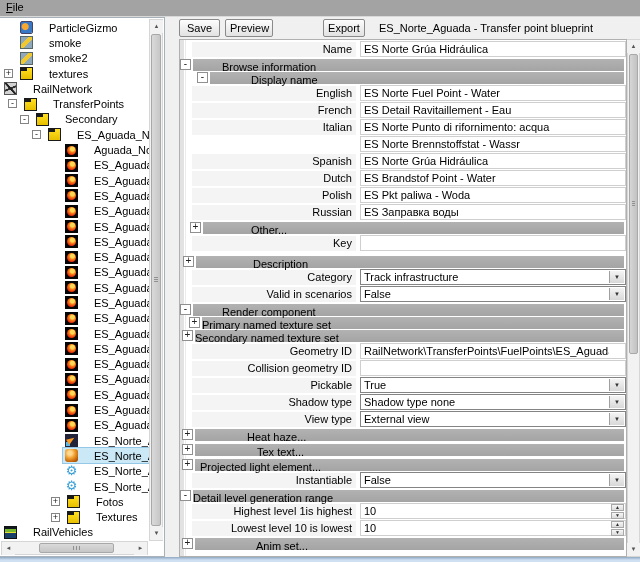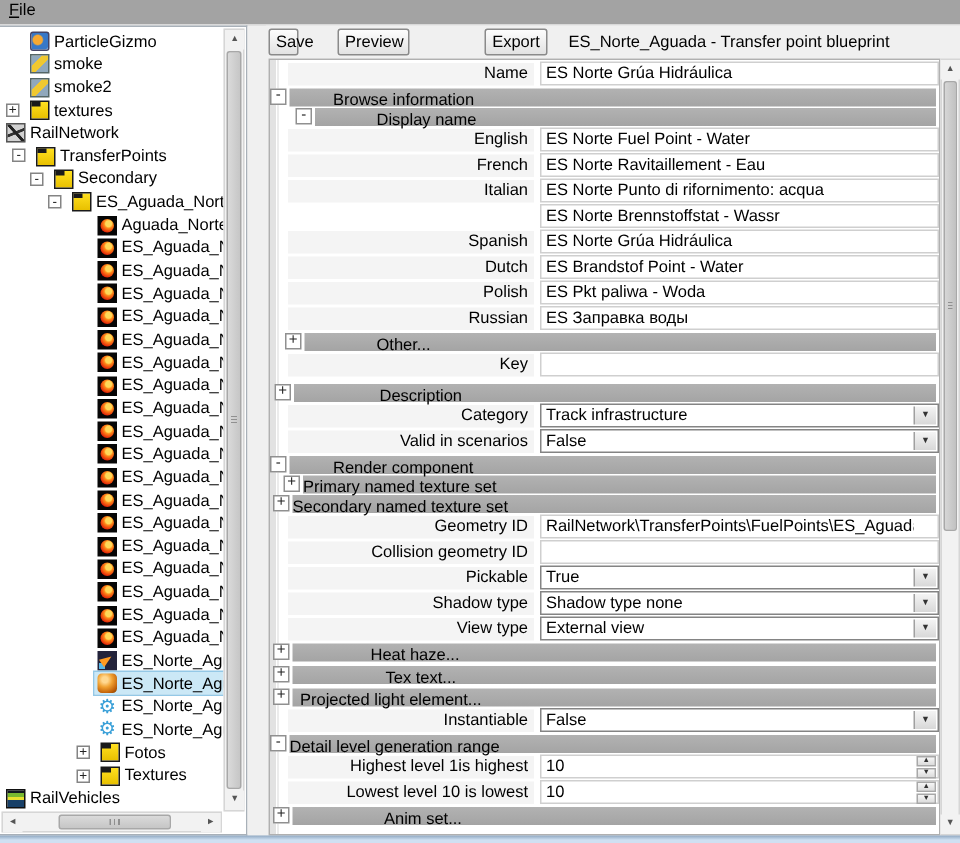--- a/index.html
+++ b/index.html
@@ -14,21 +14,21 @@
   
   .main { position:absolute; left:0; top:17px; right:0; height:540px; }
   .tree-panel { position:absolute; left:0; top:0; width:165px; bottom:0; background:#fff; border:1px solid #a8b0b8; border-left:none; }
   .splitter { position:absolute; left:165px; top:0; width:12px; bottom:0; background:#f0f0f0; }
   .right-panel { position:absolute; left:177px; top:0; right:0; bottom:0; background:#f0f0f0; }
 
   
   .tree-view { position:absolute; left:0; top:0; right:15px; bottom:15px; overflow:hidden; padding-top:2px; background:#fff; }
   .trow { position:relative; height:15.3px; display:flex; align-items:center; white-space:nowrap; }
   .texp { position:absolute; top:3px; width:9px; height:9px; background:#fff; border:1px solid #848484; font-size:9px; line-height:7px; text-align:center; color:#222; }
-  .hl { display:flex; align-items:center; gap:3px; padding:0 2px; height:15px; }
+  .hl { display:flex; align-items:center; gap:16px; padding:0 2px; height:15px; }
   .trow.sel .hl { background:#cbe8f6; outline:1px solid #94c8e6; }
   .tlabel { overflow:hidden; }
   .ticon { width:13px; height:13px; flex-shrink:0; display:inline-block; position:relative; }
 
   .i-folder { background:linear-gradient(#ffe020,#e8c000); border:1px solid #1a1a1a; }
   .i-folder::before { content:''; position:absolute; left:0; top:0; width:6px; height:3px; background:#1a1a1a; }
   .i-fuel { background:#060606; }
   .i-fuel::before { content:''; position:absolute; left:2px; top:2px; width:9px; height:9px; border-radius:50%;
     background:radial-gradient(circle at 60% 35%, #ffd858 0 2px, #ff8818 3px, #e02008 6px, #7a0000 9px); }
   .i-railnetwork { background:
@@ -58,21 +58,21 @@
   .tree-sbv .sb-bot { bottom:0; left:0; }
   .tree-sbv .thumb { left:1px; right:1px; top:14px; bottom:14px; background:linear-gradient(90deg,#dadada,#c6c6c6); }
   .tree-sbh { left:1px; right:16px; bottom:1px; height:14px; }
   .tree-sbh .sb-left { left:0; top:0; }
   .tree-sbh .sb-right { right:0; top:0; }
   .tree-sbh .thumb { top:1px; bottom:1px; left:37px; width:75px; background:linear-gradient(#dadada,#c6c6c6); }
 
   
   .toolbar { position:absolute; left:0; top:0; right:0; height:22px; background:#f0f0f0; }
   .tb-btn { position:absolute; top:2px; height:18px; border:1px solid #8a8a8a; background:linear-gradient(#fdfdfd,#e2e2e2); font-family:"Liberation Sans",sans-serif; font-size:11px; padding:0 4px; border-radius:2px; }
-  .btn-save { left:2px; width:20px; }
+  .btn-save { left:2px; width:41px; }
   .btn-preview { left:48px; width:48px; }
   .btn-export { left:146px; width:42px; }
   .tb-title { position:absolute; left:202px; top:5px; white-space:nowrap; }
 
   
   .props-wrap { position:absolute; left:2px; top:22px; width:448px; bottom:0; background:#fff; border:1px solid #b0b0b0; overflow:hidden;
     background-image:linear-gradient(90deg, #e2e2e2 4px, transparent 4px, transparent 5px, #ececec 5px, #ececec 6px, transparent 6px); padding-top:1px; }
   .prow { position:relative; }
   .pfield { height:17px; }
   .plabel { position:absolute; left:12px; top:1px; width:164px; height:15px; line-height:15px; text-align:right; padding-right:4px; background:#f4f4f4; overflow:hidden; white-space:nowrap; }
@@ -366,21 +366,21 @@
         </div>
         <div class="prow pfield">
           <span class="plabel">English</span>
           <span class="pval text">
             <span class="pvtext">ES Norte Fuel Point - Water</span>
           </span>
         </div>
         <div class="prow pfield">
           <span class="plabel">French</span>
           <span class="pval text">
-            <span class="pvtext">ES Norte Ravitaillement - Eau</span>
+            <span class="pvtext">ES Detail Ravitaillement - Eau</span>
           </span>
         </div>
         <div class="prow pfield">
           <span class="plabel">Italian</span>
           <span class="pval text">
             <span class="pvtext">ES Norte Punto di rifornimento: acqua</span>
           </span>
         </div>
         <div class="prow pfield">
           <span class="pval text">

